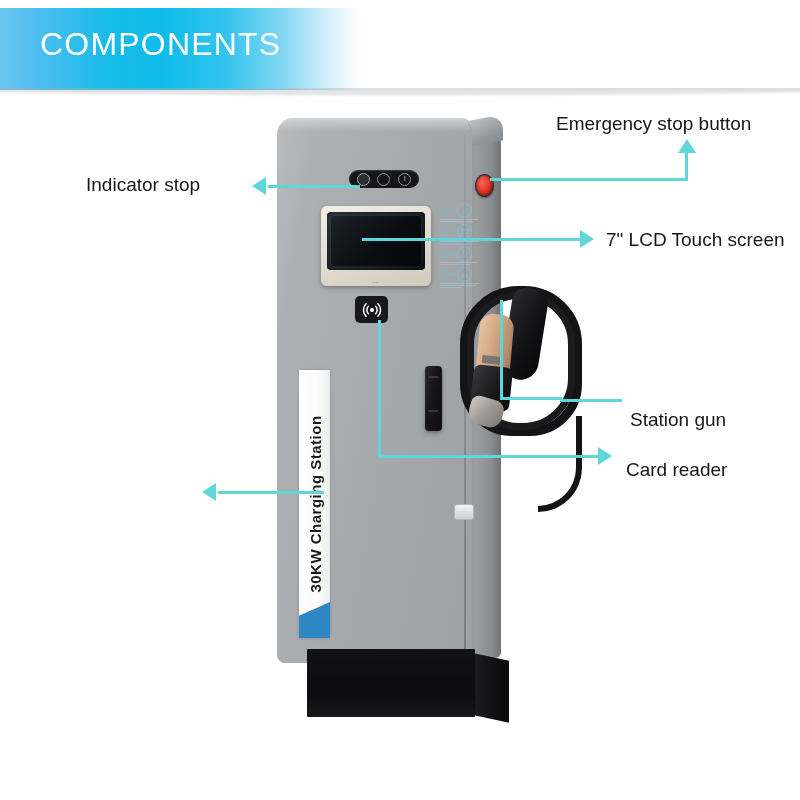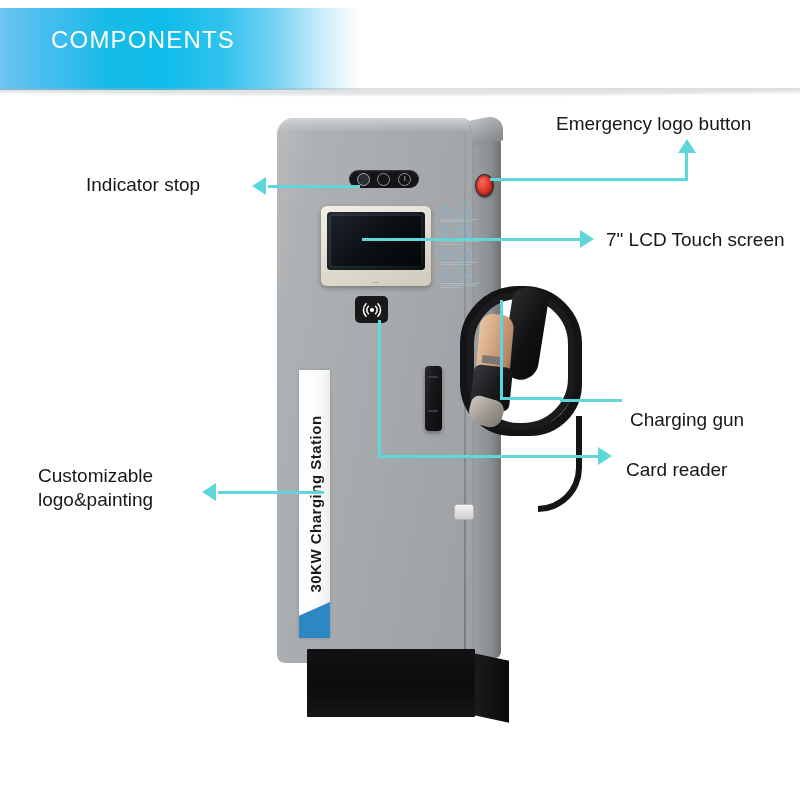--- a/index.html
+++ b/index.html
@@ -20,22 +20,22 @@
        #6cc6f0 0%,
        #49bdf0 12%,
        #17bbe8 30%,
        #0fbce9 45%,
        #30c3ee 62%,
        #7fd6f3 78%,
        #cfeefb 90%,
        #ffffff 100%);
   }
   .banner-title{
-    position:absolute;left:51px;top:26px;
-    font-size:24px;letter-spacing:1.2px;color:#ffffff;
+    position:absolute;left:40px;top:26px;
+    font-size:32px;letter-spacing:1.2px;color:#ffffff;
     font-weight:400;
     font-family:"Liberation Sans", sans-serif;
   }
   .banner-shadow{
     position:absolute;left:0;top:88px;width:800px;height:22px;
     background:linear-gradient(180deg, rgba(170,175,180,.42), rgba(255,255,255,0));
     -webkit-mask-image:radial-gradient(120% 100% at 50% -30%, #000 58%, transparent 72%);
     mask-image:radial-gradient(120% 100% at 50% -30%, #000 58%, transparent 72%);
     pointer-events:none;
   }
@@ -386,39 +386,35 @@
     </div>
 
     <div class="base-side"></div>
     <div class="base"></div>
   </div>
 
   <div class="ann" style="left:86px;top:173px;">Indicator stop</div>
   <div class="line hline" style="left:268px;top:185px;width:92px;"></div>
   <div class="arrow arrow-l" style="left:252px;top:177px;"></div>
 
-  <div class="ann" style="left:556px;top:112px;">Emergency logo button</div>
+  <div class="ann" style="left:556px;top:112px;">Emergency stop button</div>
   <div class="line hline" style="left:490px;top:178px;width:198px;"></div>
   <div class="line vline" style="left:685px;top:152px;height:29px;"></div>
   <div class="arrow arrow-u" style="left:678px;top:139px;"></div>
 
   <div class="ann" style="left:606px;top:228px;">7" LCD Touch screen</div>
   <div class="line hline" style="left:362px;top:238px;width:218px;"></div>
   <div class="arrow arrow-r" style="left:580px;top:230px;"></div>
 
-  <div class="ann" style="left:630px;top:408px;">Charging gun</div>
+  <div class="ann" style="left:630px;top:408px;">Station gun</div>
   <div class="line hline" style="left:560px;top:399px;width:62px;"></div>
   <div class="line vline" style="left:500px;top:300px;height:100px;"></div>
   <div class="line hline" style="left:500px;top:397px;width:62px;"></div>
 
   <div class="ann" style="left:626px;top:458px;">Card reader</div>
   <div class="line vline" style="left:378px;top:320px;height:137px;"></div>
   <div class="line hline" style="left:378px;top:455px;width:222px;"></div>
   <div class="arrow arrow-r" style="left:598px;top:447px;"></div>
 
-  <div class="ann two" style="left:38px;top:464px;width:200px;">
-    <div>Customizable</div>
-    <div>logo&amp;painting</div>
-  </div>
   <div class="line hline" style="left:218px;top:491px;width:106px;"></div>
   <div class="arrow arrow-l" style="left:202px;top:483px;"></div>
 
 </div>
 
 </body></html>

